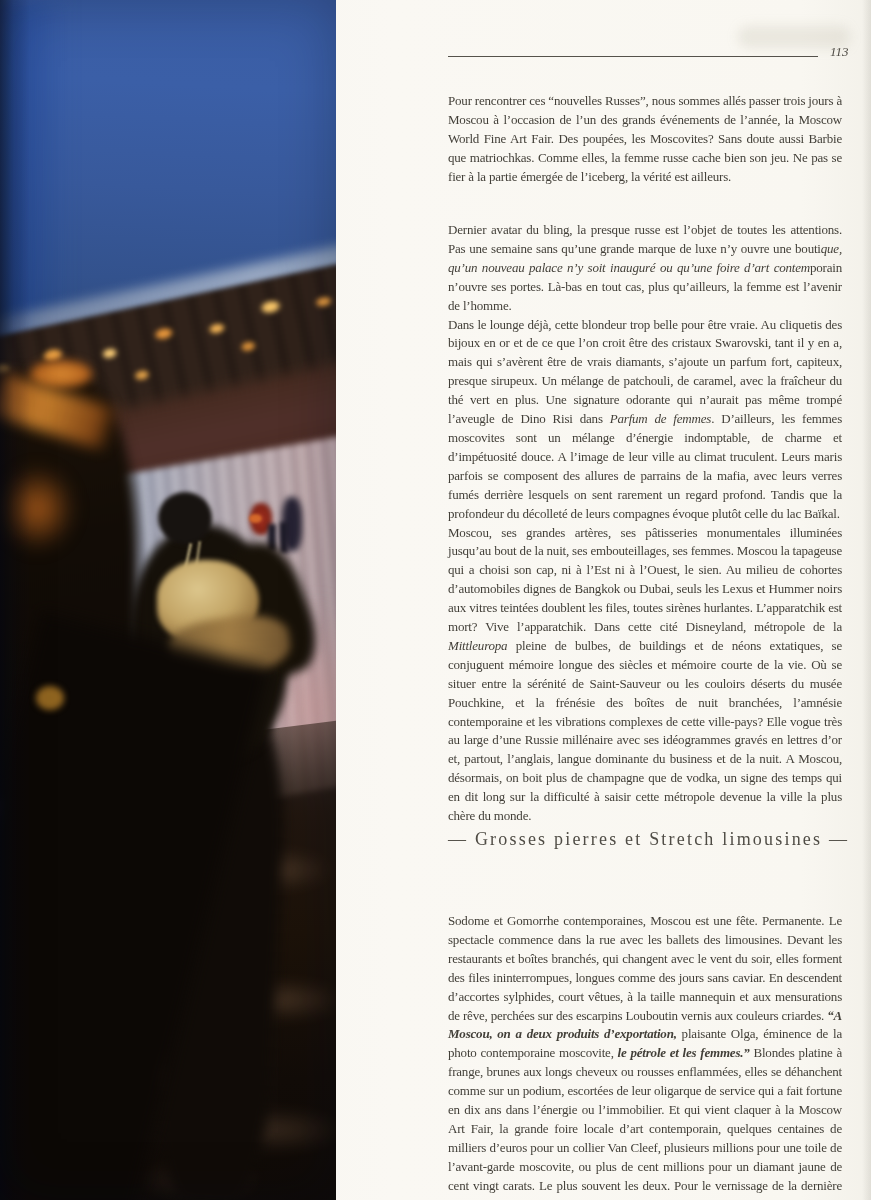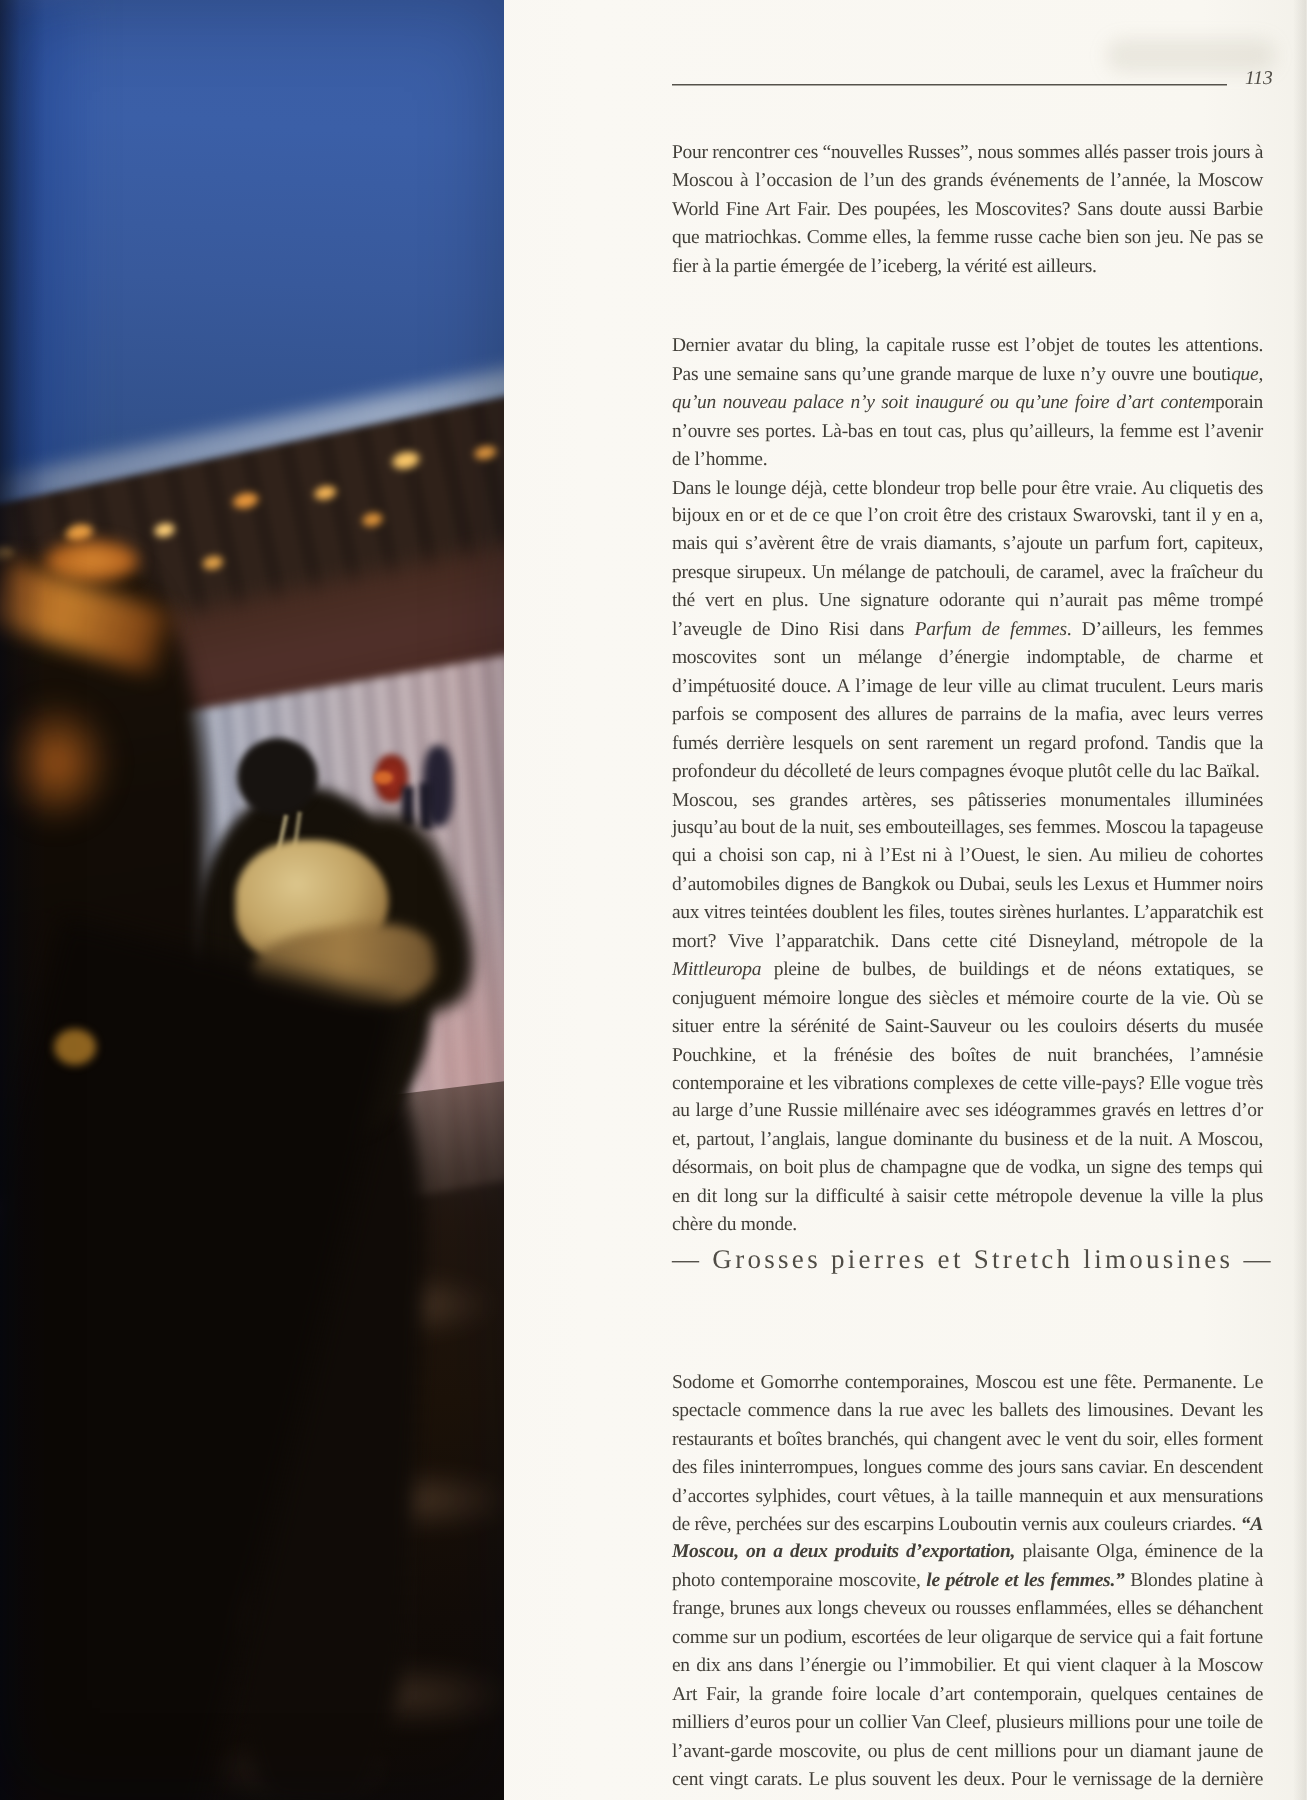--- a/index.html
+++ b/index.html
@@ -136,21 +136,21 @@
   </div>
 
   <div class="smudge"></div>
   <div class="rule"></div>
   <div class="page-num">113</div>
 
   <div class="tcol col-intro">
       <p><span>Pour rencontrer ces “nouvelles Russes”, nous sommes allés passer trois jours à Moscou à l’occasion de l’un des grands événements de l’année, la Moscow World Fine Art Fair. Des poupées, les Moscovites? Sans doute aussi Barbie que matriochkas. Comme elles, la femme russe cache bien son jeu. Ne pas se fier à la partie émergée de l’iceberg, la vérité est ailleurs.</span></p>
     </div>
   <div class="tcol col-body">
-      <p><span>Dernier avatar du bling, la capitale russe est l’objet de toutes les attentions. Pas une semaine sans qu’une grande marque de luxe n’y ouvre une bouti</span><span style="font-style: italic;">que, qu’un nouveau palace n’y soit inauguré ou qu’une foire d’art contem</span><span>porain n’ouvre ses portes. Là-bas en tout cas, plus qu’ailleurs, la femme est l’avenir de l’homme.</span></p>
+      <p><span>Dernier avatar du bling, la presque russe est l’objet de toutes les attentions. Pas une semaine sans qu’une grande marque de luxe n’y ouvre une bouti</span><span style="font-style: italic;">que, qu’un nouveau palace n’y soit inauguré ou qu’une foire d’art contem</span><span>porain n’ouvre ses portes. Là-bas en tout cas, plus qu’ailleurs, la femme est l’avenir de l’homme.</span></p>
       <p><span>Dans le lounge déjà, cette blondeur trop belle pour être vraie. Au cliquetis des bijoux en or et de ce que l’on croit être des cristaux Swarovski, tant il y en a, mais qui s’avèrent être de vrais diamants, s’ajoute un parfum fort, capiteux, presque sirupeux. Un mélange de patchouli, de caramel, avec la fraîcheur du thé vert en plus. Une signature odorante qui n’aurait pas même trompé l’aveugle de Dino Risi dans </span><span style="font-style: italic;">Parfum de femmes</span><span>. D’ailleurs, les femmes moscovites sont un mélange d’énergie indomptable, de charme et d’impétuosité douce. A l’image de leur ville au climat truculent. Leurs maris parfois se composent des allures de parrains de la mafia, avec leurs verres fumés derrière lesquels on sent rarement un regard profond. Tandis que la profondeur du décolleté de leurs compagnes évoque plutôt celle du lac Baïkal.</span></p>
       <p><span>Moscou, ses grandes artères, ses pâtisseries monumentales illuminées jusqu’au bout de la nuit, ses embouteillages, ses femmes. Moscou la tapageuse qui a choisi son cap, ni à l’Est ni à l’Ouest, le sien. Au milieu de cohortes d’automobiles dignes de Bangkok ou Dubai, seuls les Lexus et Hummer noirs aux vitres teintées doublent les files, toutes sirènes hurlantes. L’apparatchik est mort? Vive l’apparatchik. Dans cette cité Disneyland, métropole de la </span><span style="font-style: italic;">Mittleuropa</span><span> pleine de bulbes, de buildings et de néons extatiques, se conjuguent mémoire longue des siècles et mémoire courte de la vie. Où se situer entre la sérénité de Saint-Sauveur ou les couloirs déserts du musée Pouchkine, et la frénésie des boîtes de nuit branchées, l’amnésie contemporaine et les vibrations complexes de cette ville-pays? Elle vogue très au large d’une Russie millénaire avec ses idéogrammes gravés en lettres d’or et, partout, l’anglais, langue dominante du business et de la nuit. A Moscou, désormais, on boit plus de champagne que de vodka, un signe des temps qui en dit long sur la difficulté à saisir cette métropole devenue la ville la plus chère du monde.</span></p>
     </div>
   <div class="col-heading">—  Grosses pierres et Stretch limousines  —</div>
   <div class="tcol col-body2">
       <p><span>Sodome et Gomorrhe contemporaines, Moscou est une fête. Permanente. Le spectacle commence dans la rue avec les ballets des limousines. Devant les restaurants et boîtes branchés, qui changent avec le vent du soir, elles forment des files ininterrompues, longues comme des jours sans caviar. En descendent d’accortes sylphides, court vêtues, à la taille mannequin et aux mensurations de rêve, perchées sur des escarpins Louboutin vernis aux couleurs criardes. </span><span style="font-style: italic; font-weight: 600;">“A Moscou, on a deux produits d’exportation, </span><span>plaisante Olga, éminence de la photo contemporaine moscovite, </span><span style="font-style: italic; font-weight: 600;">le pétrole et les femmes.”</span><span> Blondes platine à frange, brunes aux longs cheveux ou rousses enflammées, elles se déhanchent comme sur un podium, escortées de leur oligarque de service qui a fait fortune en dix ans dans l’énergie ou l’immobilier. Et qui vient claquer à la Moscow Art Fair, la grande foire locale d’art contemporain, quelques centaines de milliers d’euros pour un collier Van Cleef, plusieurs millions pour une toile de l’avant-garde moscovite, ou plus de cent millions pour un diamant jaune de cent vingt carats. Le plus souvent les deux. Pour le vernissage de la dernière Moscow Art</span></p>
     </div>
 
   <div class="page-edge"></div>
 </div>

